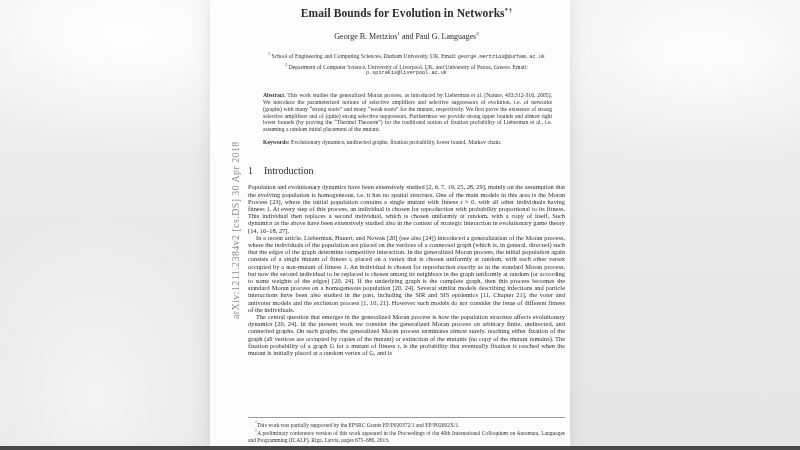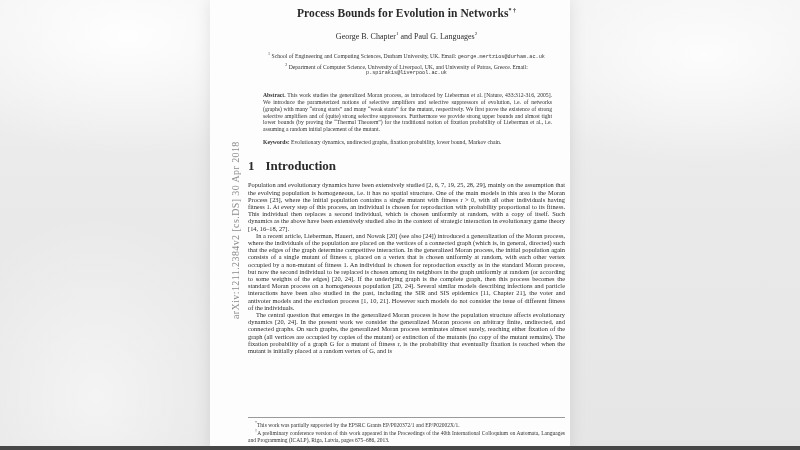--- a/index.html
+++ b/index.html
@@ -33,21 +33,21 @@
   .title{font-size:11.5px;font-weight:bold;text-align:center;margin:7px 0 0;letter-spacing:0.1px;}
   .title sup{font-size:6px;}
   .authors{text-align:center;font-size:8px;margin-top:12px;}
   .authors sup{font-size:5px;}
   .affils{text-align:center;font-size:5.7px;line-height:7px;margin-top:9px;color:#333;}
   .affils sup{font-size:4px;}
   .mono{font-family:"Liberation Mono","DejaVu Sans Mono",monospace;font-size:5.2px;}
   .abstract{margin:15px 13px 0 15px;font-size:5.7px;line-height:6.7px;text-align:justify;color:#333;}
   .abstract p{margin:0;}
   .abstract .keywords{margin-top:6px;}
-  .sec-head{font-size:13px;font-weight:bold;margin:13px 0 7px;}
+  .sec-head{font-size:10px;font-weight:normal;margin:20px 0 7px;}
   .sec-head .sec-num{margin-right:11px;}
   p.body{font-size:6.4px;line-height:7.2px;text-align:justify;margin:0;}
   p.body.indent{text-indent:8px;}
   .footer-block{position:absolute;left:0;right:0;bottom:7px;}
   .footnote-rule{height:1px;background:#9a9a9a;margin-bottom:2.5px;}
   .footnotes{font-size:5.5px;line-height:6.4px;text-align:justify;color:#333;}
   .footnotes p{margin:0;text-indent:7px;}
   .footnotes sup{font-size:4px;}
   .bottom-bar{position:absolute;left:0;bottom:0;width:800px;height:4px;background:var(--bar,#474747);z-index:5;}
 </style>
@@ -56,23 +56,23 @@
 
 <div class="stage">
   <div class="backdrop"></div>
 
   <div class="page">
     <div class="watermark">arXiv:1211.2384v2  [cs.DS]  30 Apr 2018</div>
 
     <div class="content">
       <div class="flow">
 
-        <h1 class="title"><span>Process Bounds for Evolution in Networks</span><sup>* †</sup></h1>
+        <h1 class="title"><span>Email Bounds for Evolution in Networks</span><sup>* †</sup></h1>
 
-        <div class="authors"><span>George B. Chapter</span><sup>1</sup><span> and </span><span>Paul G. Languages</span><sup>2</sup></div>
+        <div class="authors"><span>George B. Mertzios</span><sup>1</sup><span> and </span><span>Paul G. Languages</span><sup>2</sup></div>
 
         <div class="affils">
           <div><sup>1</sup> <span>School of Engineering and Computing Sciences, Durham University, UK. Email:</span> <span class="mono">george.mertzios@durham.ac.uk</span></div>
           <div><sup>2</sup> <span>Department of Computer Science, University of Liverpool, UK, and University of Patras, Greece. Email:</span></div>
           <div class="mono">p.spirakis@liverpool.ac.uk</div>
         </div>
 
         <div class="abstract">
           <p><b>Abstract.</b> <span>This work studies the generalized Moran process, as introduced by Lieberman et al. [Nature, 433:312-316, 2005]. We introduce the parameterized notions of selective amplifiers and selective suppressors of evolution, i.e. of networks (graphs) with many “strong starts” and many “weak starts” for the mutant, respectively. We first prove the existence of strong selective amplifiers and of (quite) strong selective suppressors. Furthermore we provide strong upper bounds and almost tight lower bounds (by proving the “Thermal Theorem”) for the traditional notion of fixation probability of Lieberman et al., i.e. assuming a random initial placement of the mutant.</span></p>
           <p class="keywords"><b>Keywords:</b> <span>Evolutionary dynamics, undirected graphs, fixation probability, lower bound, Markov chain.</span></p>

